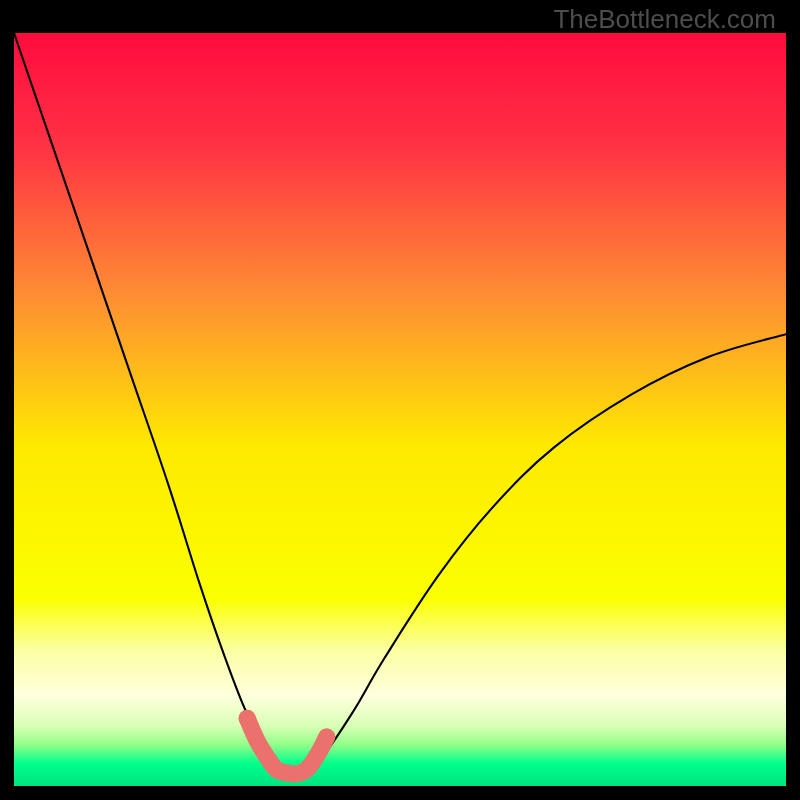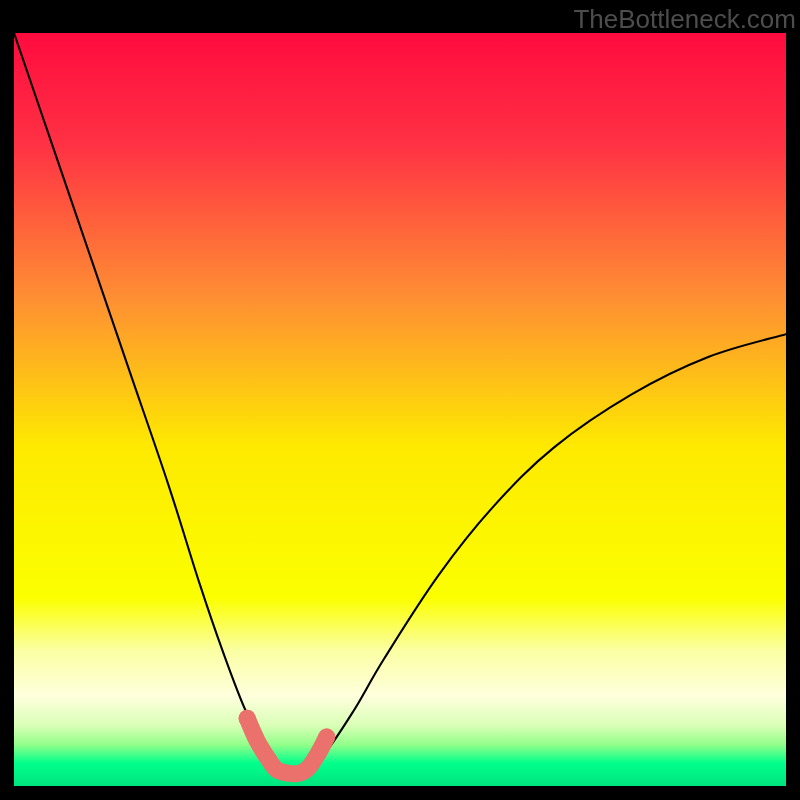--- a/index.html
+++ b/index.html
@@ -23,21 +23,21 @@
     top: 33px;
     width: 772px;
     height: 753px;
   }
   .plot svg {
     display: block;
   }
   .wm {
     position: absolute;
     top: 6px;
-    right: 4px;
+    right: 24px;
     color: #4d4d4d;
     font-size: 26px;
     font-weight: 500;
     text-align: right;
     line-height: 1;
   }
 </style>
 </head>
 <body>
 

